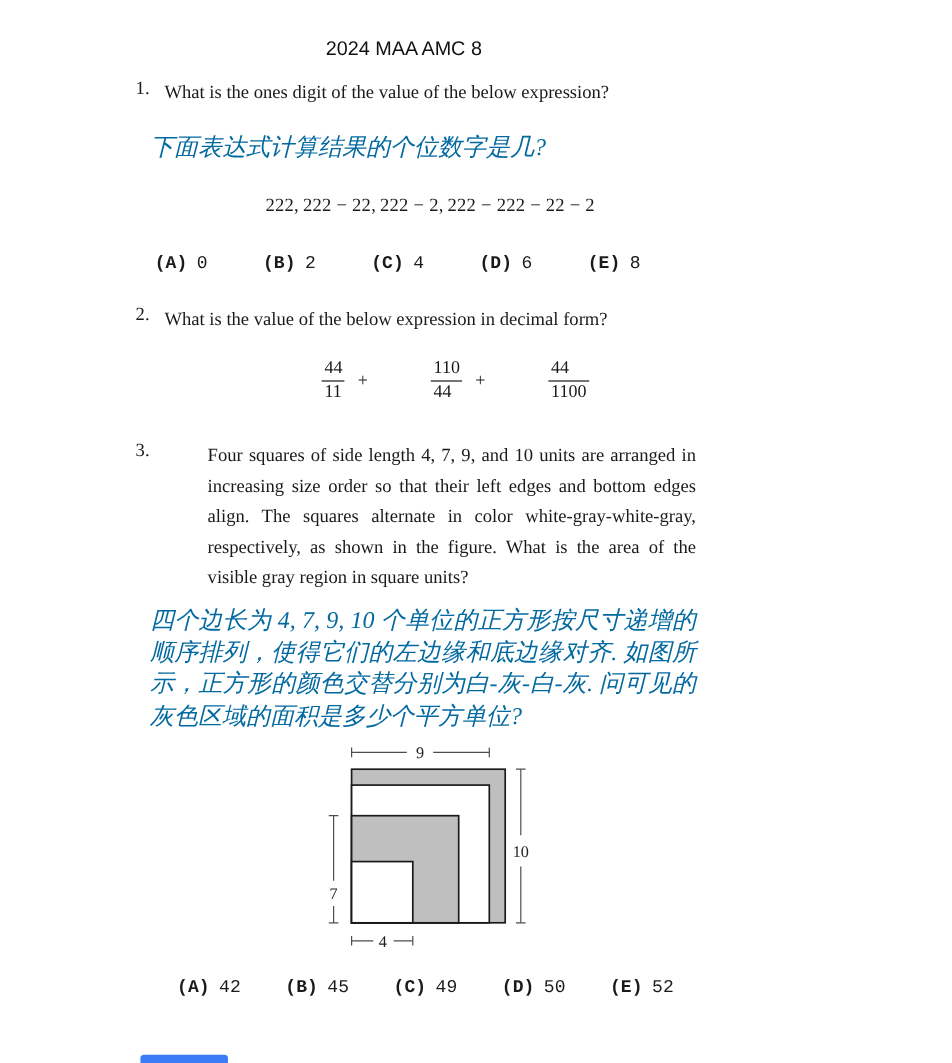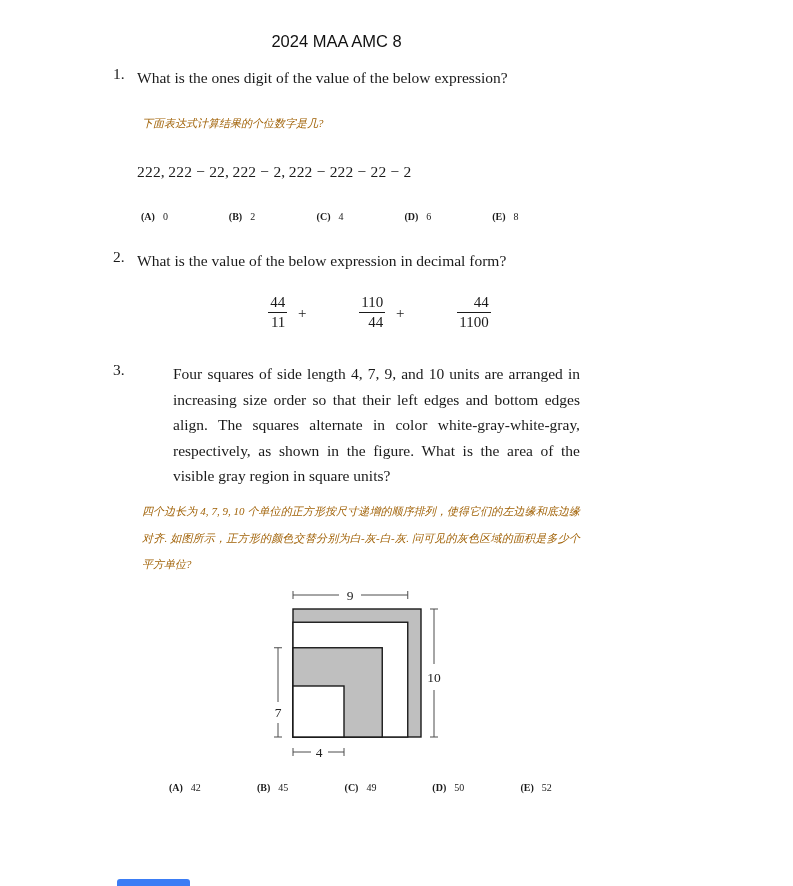--- a/index.html
+++ b/index.html
@@ -21,57 +21,59 @@
     color:#111;
   }
   .prob { padding-left:113px; padding-right:93px; }
   .prob-head { display:flex; margin-top:14px; font-size:15.5px; }
   .p2 .prob-head { margin-top:26px; }
   .p3 .prob-head { margin-top:26px; }
   .pnum { min-width:24px; }
   .ptext { flex:1; line-height:25.4px; }
   .p3 .ptext { text-align:justify;margin-left:36px; }
   .zh {
-    margin-left:29px;
-    font-size:11px;
+    margin-left:12px;
+    font-size:20px;
     font-style:italic;
     line-height:26.5px;
-    color:#a16207;
+    color:#0369a1;
   }
   .p1 .zh { margin-top:20px; }
   .p2 .zh { margin-top:16px; }
   .p3 .zh { margin-top:10px; text-align:justify; font-style:italic; }
   .expr {
     margin-left:24px;
     margin-top:26px;
+    text-align:center;
     font-size:15.5px;
     letter-spacing:0.2px;
   }
   .mathrow {
     margin-left:24px;
     margin-top:14px;
     text-align:center;
     font-size:15px;
     height:48px;
     line-height:48px;
   }
   .frac {
     display:inline-block;
     vertical-align:middle;
-    text-align:right;
+    text-align:left;
     line-height:1.15;
     margin-left:42px;
   }
   .frac .num { display:block; border-bottom:1.3px solid #1a1a1a; padding:0 2px 1px; }
   .frac .den { display:block; padding:1px 2px 0; }
   .plus { display:inline-block; vertical-align:middle; margin:0 7px; }
   .choices {
     display:flex;
-    margin-left:28px;
-    font-size:10px;
+    margin-left:16px;
+    font-size:15px;
+    font-family:Liberation Mono, monospace;
   }
   .p1 .choices { margin-top:30px; }
   .p2 .choices { margin-top:14px; }
   .p3 .choices { margin-top:10px;text-align:center; }
   .choice { width:113.6px; white-space:nowrap; }
   .choice .cl { font-weight:700; margin-right:8px; }
   .figwrap { margin-left:24px; margin-top:4px; text-align:center; }
   .figwrap svg { display:inline-block; }
   .dimtxt {
     font-family:"Liberation Serif","DejaVu Serif",serif;

